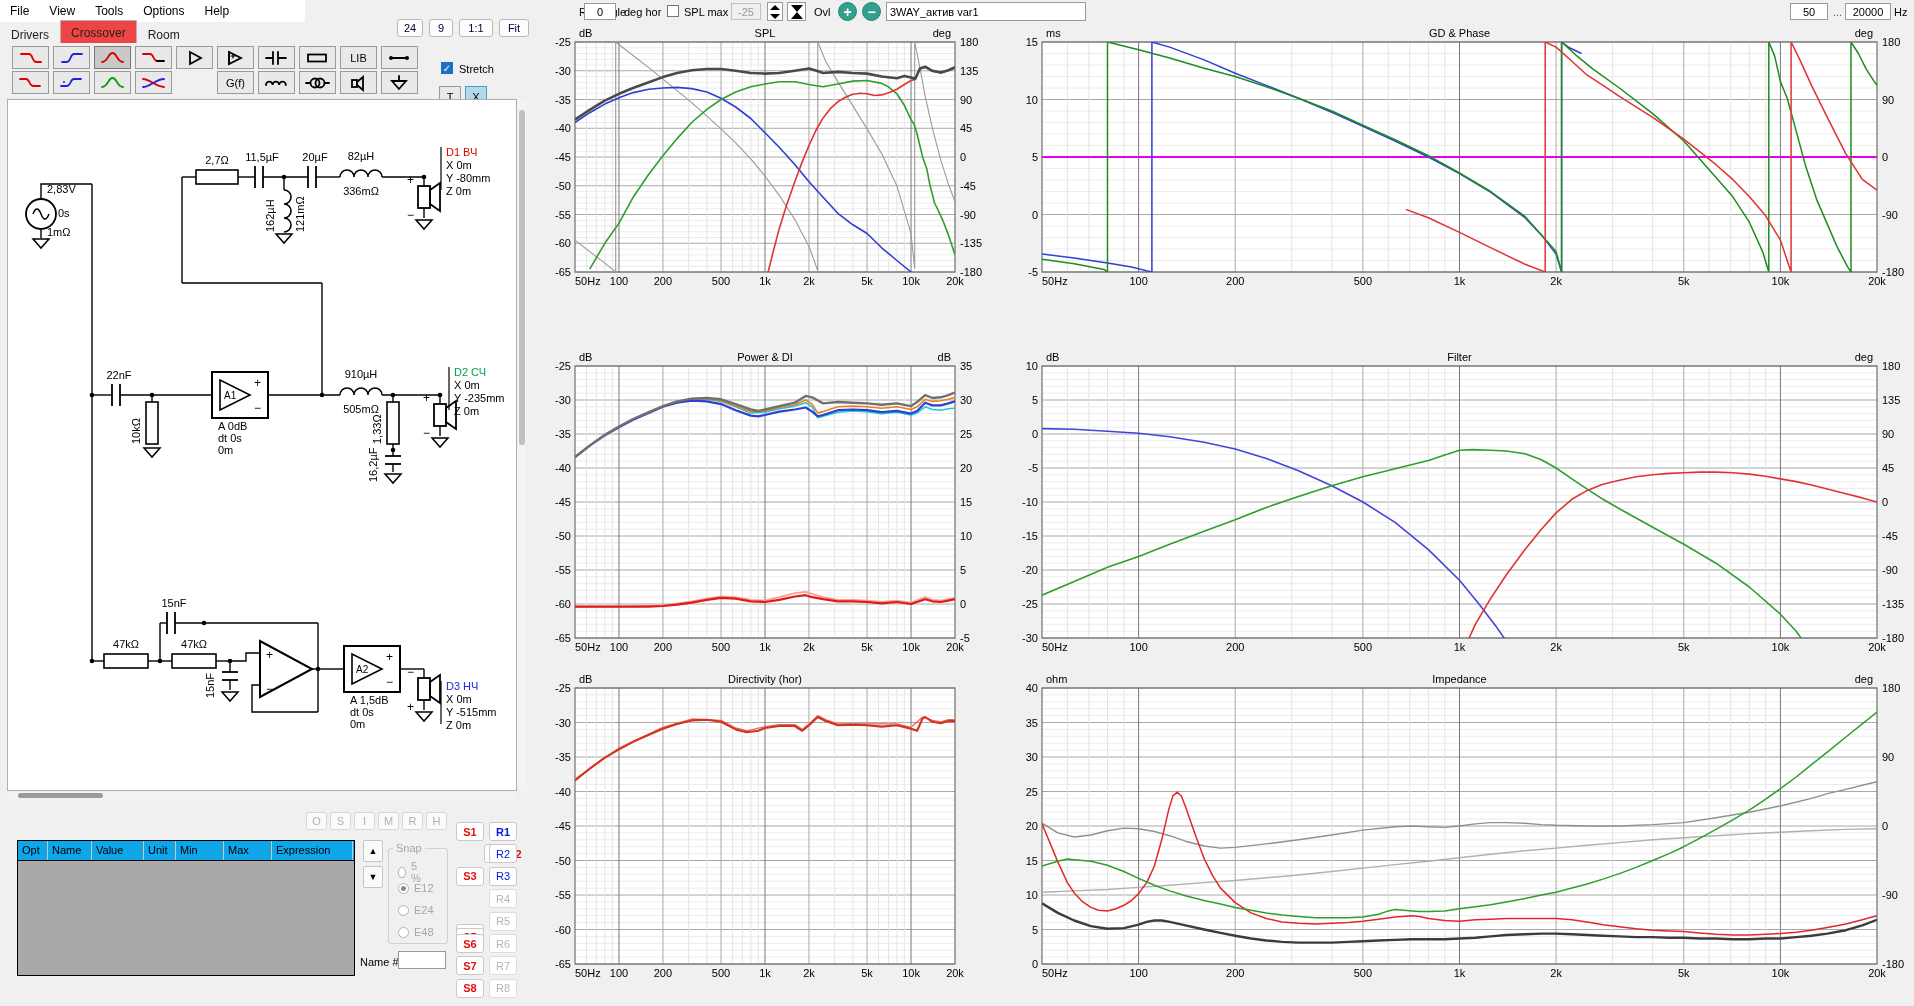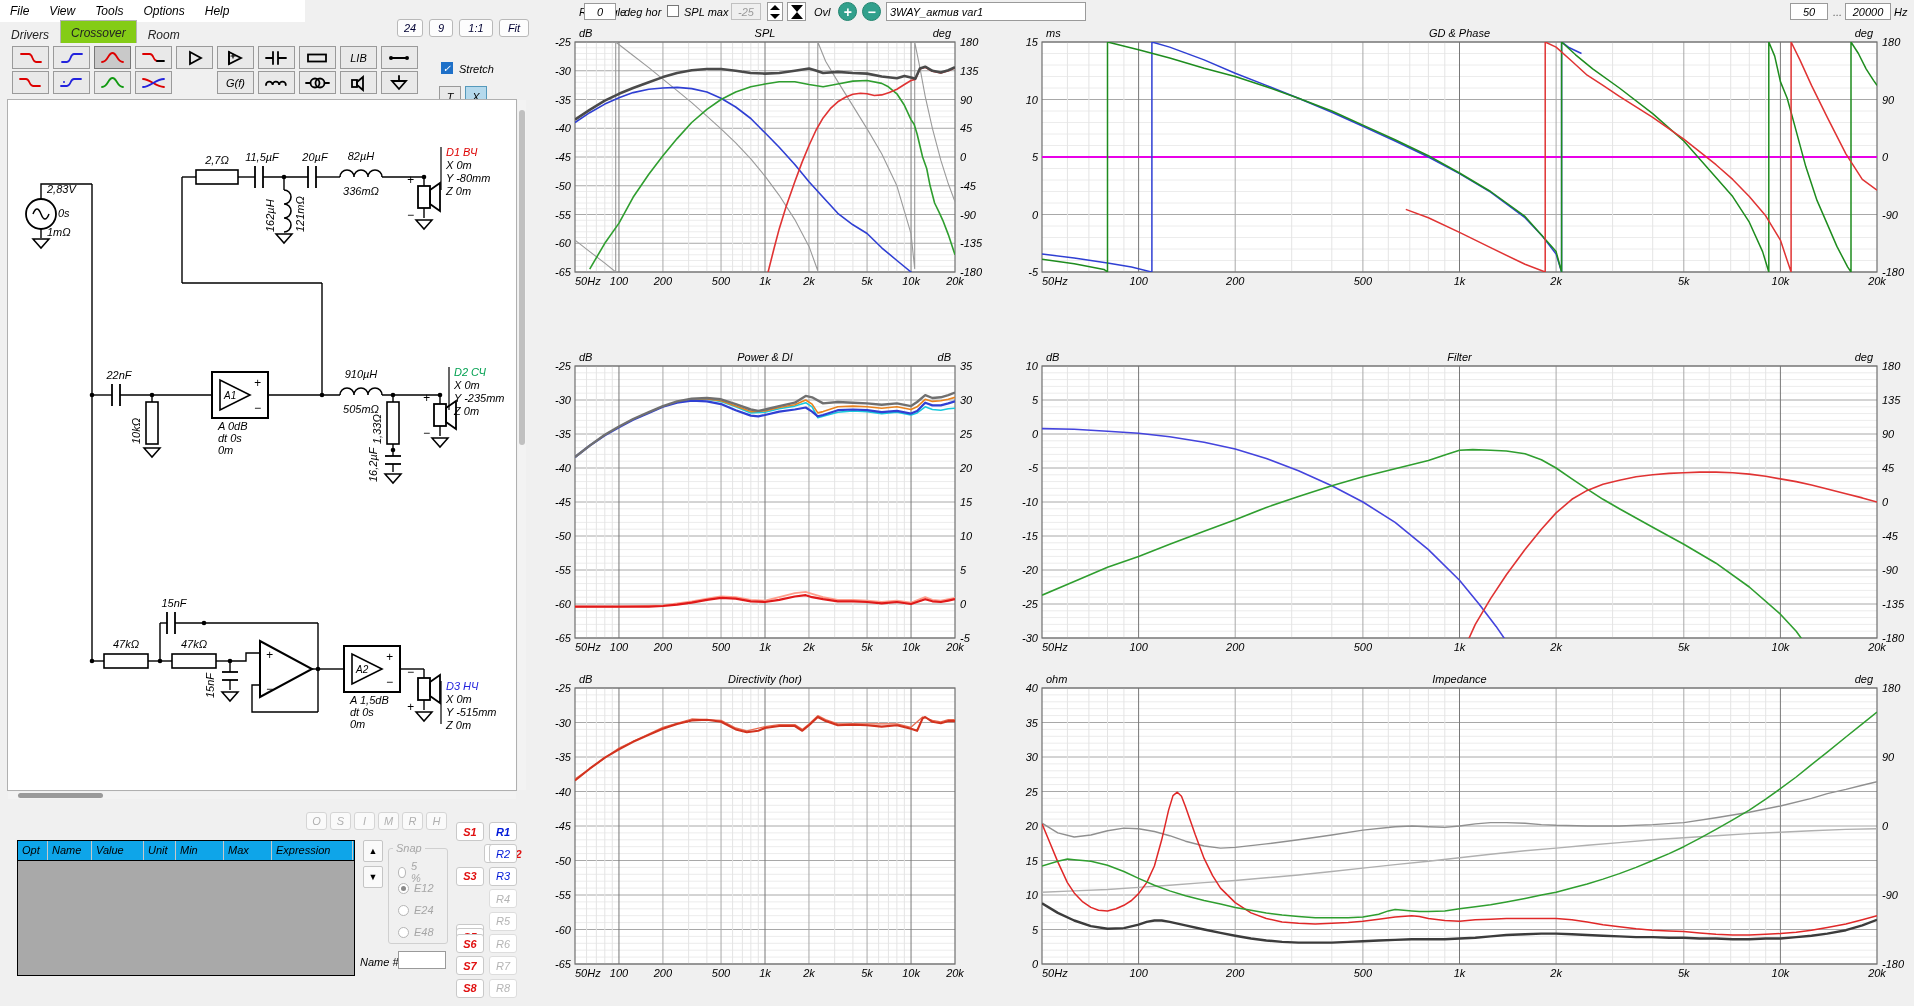--- a/index.html
+++ b/index.html
@@ -1,24 +1,24 @@
 <!DOCTYPE html>
 <html><head>
 <meta charset="utf-8">
 <style>
   * { margin:0; padding:0; box-sizing:border-box; }
   html,body { width:1914px; height:1006px; overflow:hidden; background:#f0f0f0;
     font-family:"Liberation Sans", sans-serif; font-size:11px; color:#000; }
-  #app { position:relative; width:1690px; height:1006px;font-style:italic; }
+  #app { position:relative; width:1690px; height:1006px; }
   .abs { position:absolute; }
   #menubar { left:0; top:0; width:305px; height:22px; background:#fff; }
   .menu-item { display:inline-block; padding:4px 10px; font-size:12px; cursor:default; }
   #tabbar { left:0; top:22px; width:440px; height:23px; }
   .tab { display:inline-block; padding:4px 10px 3px; font-size:12px; color:#222; border:1px solid transparent; border-bottom:none; }
-  .tab.active { background:#84cc16; border-color:#b5b5b5; position:relative; top:-2px; padding-top:5px; }
+  .tab.active { background:#ef4444; border-color:#b5b5b5; position:relative; top:-2px; padding-top:5px; }
   .tbtn { position:absolute; background:#e9e9e9; border:1px solid #9a9a9a; width:37px; height:23px;
     display:flex; align-items:center; justify-content:center; font-size:11px; }
   .tbtn.sel { background:#c9c9c9; border-color:#777; }
   .tbtn.xsel { background:#b5d9ec; border-color:#5599bb; }
   .szbtn { position:absolute; background:#fdfdfd; border:1px solid #b9b9b9; border-radius:3px; height:18px;
     display:flex; align-items:center; justify-content:center; font-size:11px; color:#003; }
   .field { position:absolute; background:#fff; border:1px solid #9a9a9a; font-size:11px; padding:1px 3px;
     display:flex; align-items:center; }
   .field.center { justify-content:center; }
   .field.disabled { background:#efefef; color:#9a9a9a; border-color:#c0c0c0; }

